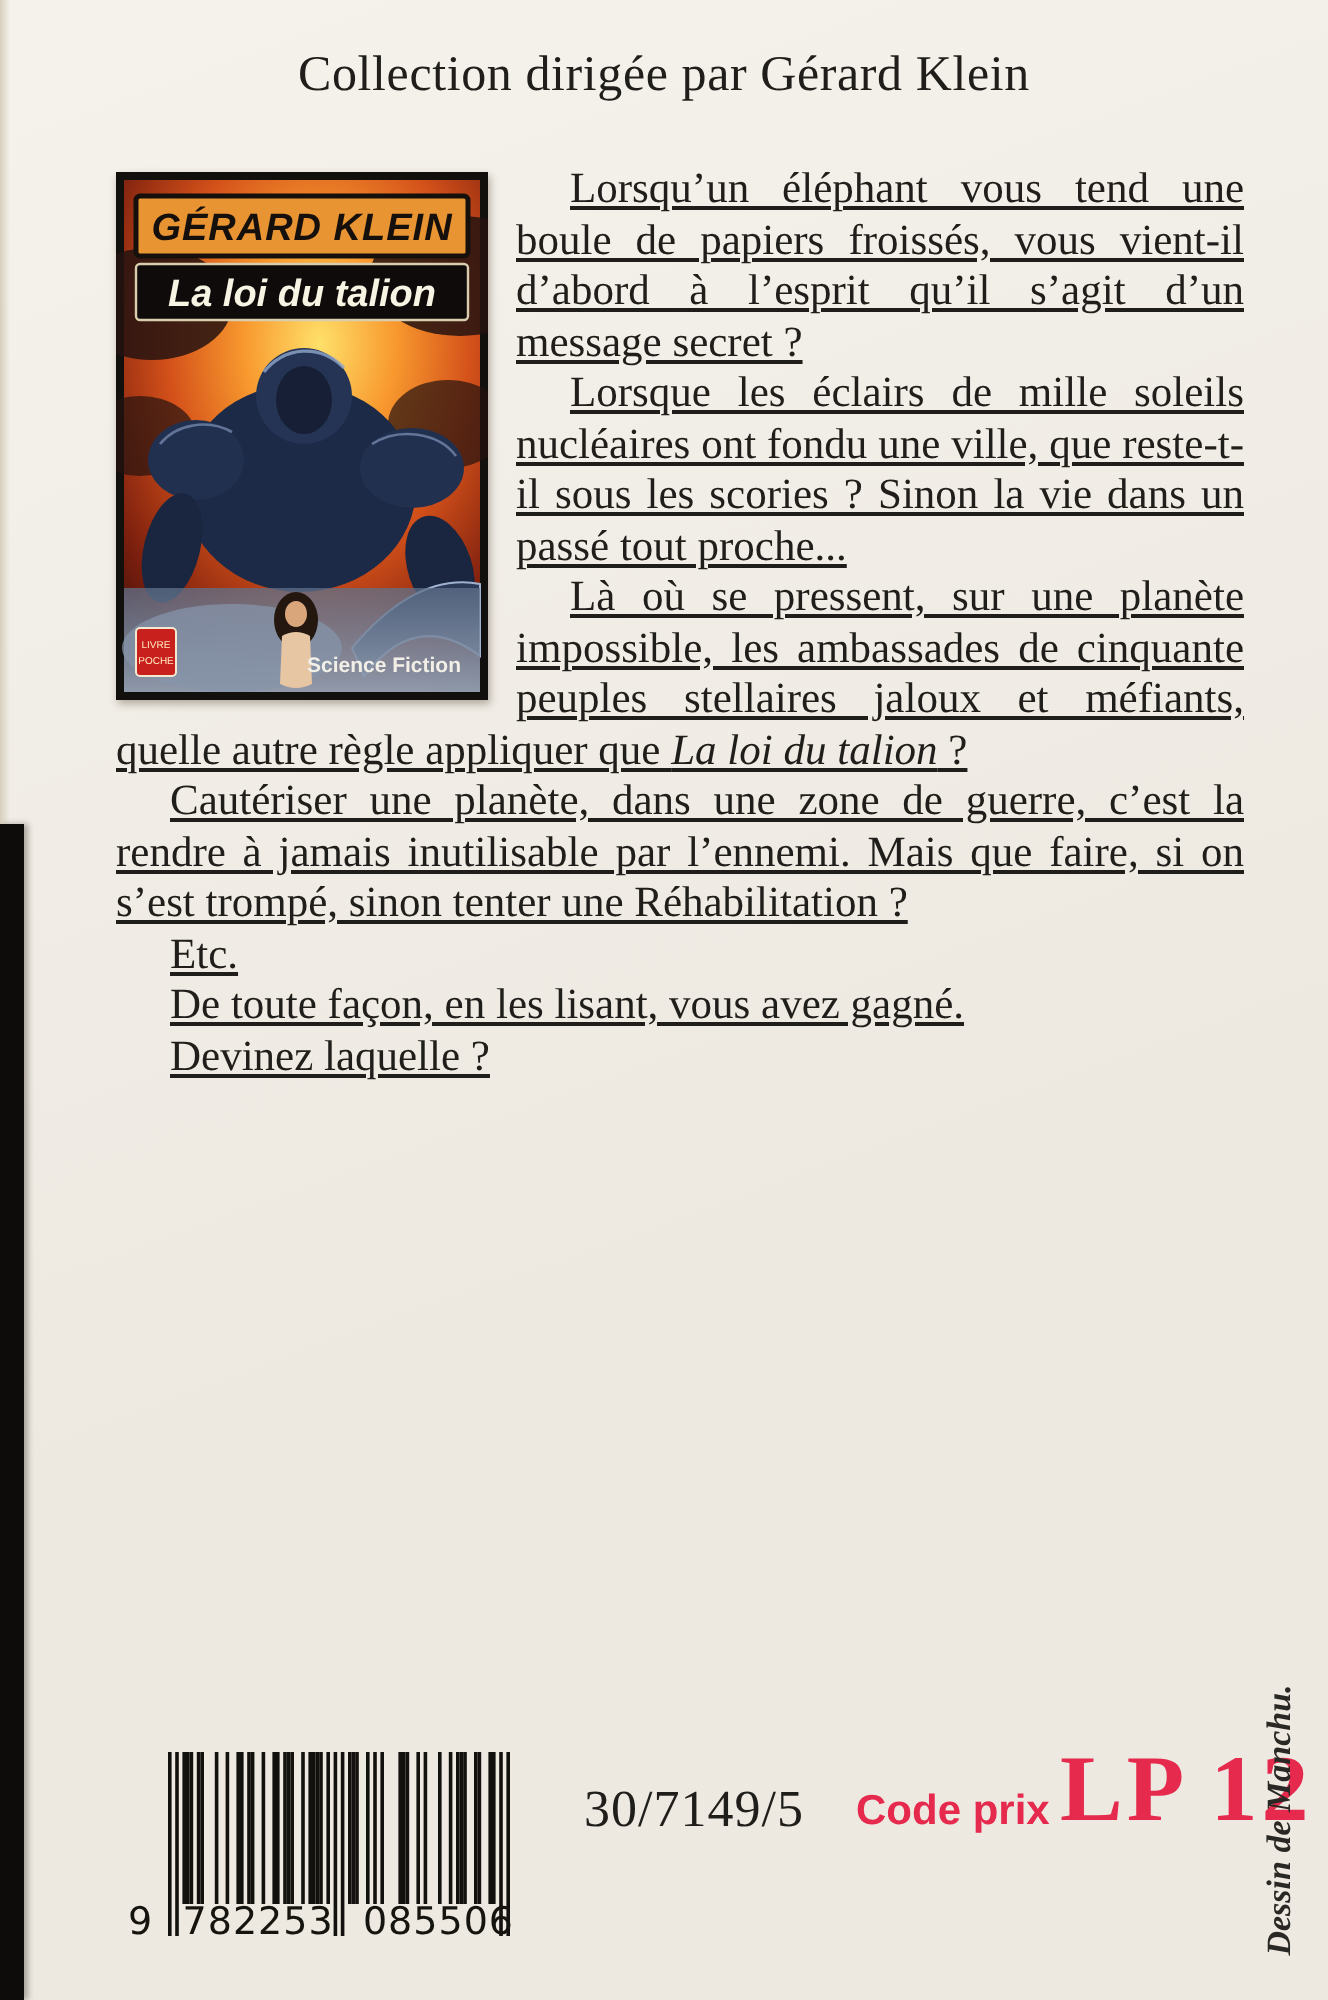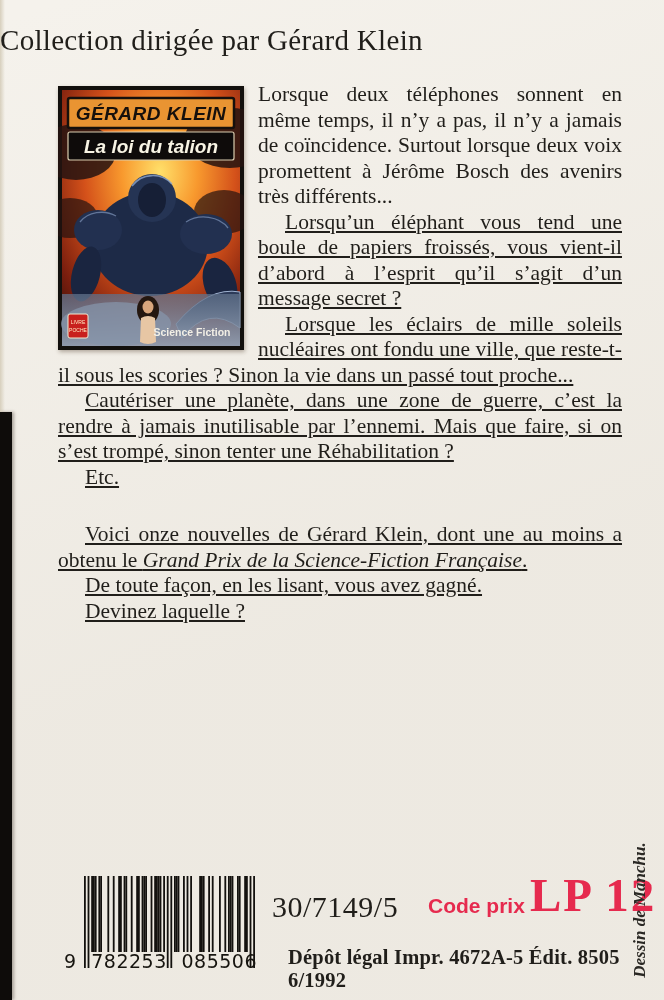--- a/index.html
+++ b/index.html
@@ -14,38 +14,38 @@
   .edge-left{
     position:absolute;left:0;top:0;width:5px;height:100%;
     background:linear-gradient(to right,#d7cfbd,rgba(215,207,189,0));
   }
   .spine-shadow{
     position:absolute;left:0;top:412px;width:12px;height:588px;
     background:#0e0c0a;box-shadow:2px 0 3px rgba(40,30,20,.35);
   }
   .header-title{
     position:absolute;top:24px;left:0;width:100%;
-    text-align:left;font-size:29px;letter-spacing:.3px;
+    text-align:center;font-size:25px;letter-spacing:.3px;
   }
   .body-text{
     position:absolute;top:82px;left:58px;width:564px;
     font-size:21.5px;line-height:25.5px;
     text-align:justify;
   }
   .body-text p{margin:0;text-align:justify;text-align-last:left;-moz-text-align-last:left;}
   .body-text p.indent{text-indent:27px;text-decoration:underline;}
   .body-text p.gap{margin-top:32px;}
   .body-text i{font-style:italic;}
   .cover{
     float:left;width:186px;height:264px;margin:4px 14px 10px 0;
     box-shadow:1px 2px 4px rgba(60,40,20,.35);
   }
   .cover svg{display:block;}
   
-  .print-code{position:absolute;left:272px;top:890px;font-size:30px;letter-spacing:.5px;}
+  .print-code{position:absolute;left:292px;top:890px;font-size:26px;letter-spacing:.5px;}
   .price-label{
     position:absolute;left:428px;top:894px;
     font-family:"Liberation Sans",sans-serif;font-weight:600;font-size:21px;color:#e62a4e;
   }
   .price-code{
     position:absolute;left:530px;top:868px;
     font-size:47px;font-weight:bold;color:#e62a4e;letter-spacing:2px;
   }
   .legal-line{position:absolute;left:288px;top:946px;font-size:20.5px;font-weight:bold;letter-spacing:.2px;}
   .credit-vertical{
@@ -121,26 +121,25 @@
         <text x="93" y="67" text-anchor="middle" font-family="Liberation Sans, sans-serif" font-style="italic" font-weight="bold" font-size="19" fill="#f8f4e4">La loi du talion</text>
         <g>
           <rect x="10" y="228" width="20" height="24" rx="2" fill="#c8201d" stroke="#f2e9d0" stroke-width="1"></rect>
           <text x="20" y="238" text-anchor="middle" font-family="Liberation Sans, sans-serif" font-size="5" fill="#ffe9c0">LIVRE</text>
           <text x="20" y="246" text-anchor="middle" font-family="Liberation Sans, sans-serif" font-size="5" fill="#ffe9c0">POCHE</text>
         </g>
         <text x="134" y="250" text-anchor="middle" font-family="Liberation Sans, sans-serif" font-weight="600" font-size="10.5" fill="#f2efe6">Science Fiction</text>
       </svg>
     </div>
 
-  <p><span>Lorsque deux téléphones sonnent en même temps, il n’y a pas, il n’y a jamais de coïncidence. Surtout lorsque deux voix promettent à Jérôme Bosch des avenirs très différents...</span></p>
       <p class="indent"><span>Lorsqu’un éléphant vous tend une boule de papiers froissés, vous vient-il d’abord à l’esprit qu’il s’agit d’un message secret&nbsp;?</span></p>
       <p class="indent"><span>Lorsque les éclairs de mille soleils nucléaires ont fondu une ville, que reste-t-il sous les scories&nbsp;? Sinon la vie dans un passé tout proche...</span></p>
+      <p class="indent"><span>Là où se pressent, sur une planète impossible, les ambassades de cinquante peuples stellaires jaloux et méfiants, quelle autre règle appliquer que </span><i>La loi du talion</i><span>&nbsp;?</span></p>
       <p class="indent"><span>Cautériser une planète, dans une zone de guerre, c’est la rendre à jamais inutilisable par l’ennemi. Mais que faire, si on s’est trompé, sinon tenter une Réhabilitation&nbsp;?</span></p>
       <p class="indent"><span>Etc.</span></p>
-      <p class="indent gap"><span>Voici onze nouvelles de Gérard Klein, dont une au moins a obtenu le </span><i>Grand Prix de la Science-Fiction Française</i><span>.</span></p>
       <p class="indent"><span>De toute façon, en les lisant, vous avez gagné.</span></p>
       <p class="indent"><span>Devinez laquelle&nbsp;?</span></p>
     </div>
 
   <div class="barcode">
     <div id="bc-bars"><svg width="171" height="92" xmlns="http://www.w3.org/2000/svg">
           <rect x="0.00" y="0" width="1.8" height="92" fill="#13110e"></rect>
           <rect x="3.60" y="0" width="1.8" height="92" fill="#13110e"></rect>
           <rect x="7.20" y="0" width="1.8" height="76" fill="#13110e"></rect>
           <rect x="9.00" y="0" width="1.8" height="76" fill="#13110e"></rect>
@@ -193,16 +192,15 @@
     <div class="barcode-digits">
       <span>9</span>
       <span>782253</span>
       <span>085506</span>
     </div>
   </div>
 
   <div class="print-code">30/7149/5</div>
   <div class="price-label">Code prix</div>
   <div class="price-code">LP 12</div>
-  <div class="legal-line">Dépôt légal Impr. 4672A-5 Édit. 8505 6/1992</div>
   <div class="credit-vertical">Dessin de Manchu.</div>
 
 </div>
 
 </body></html>

